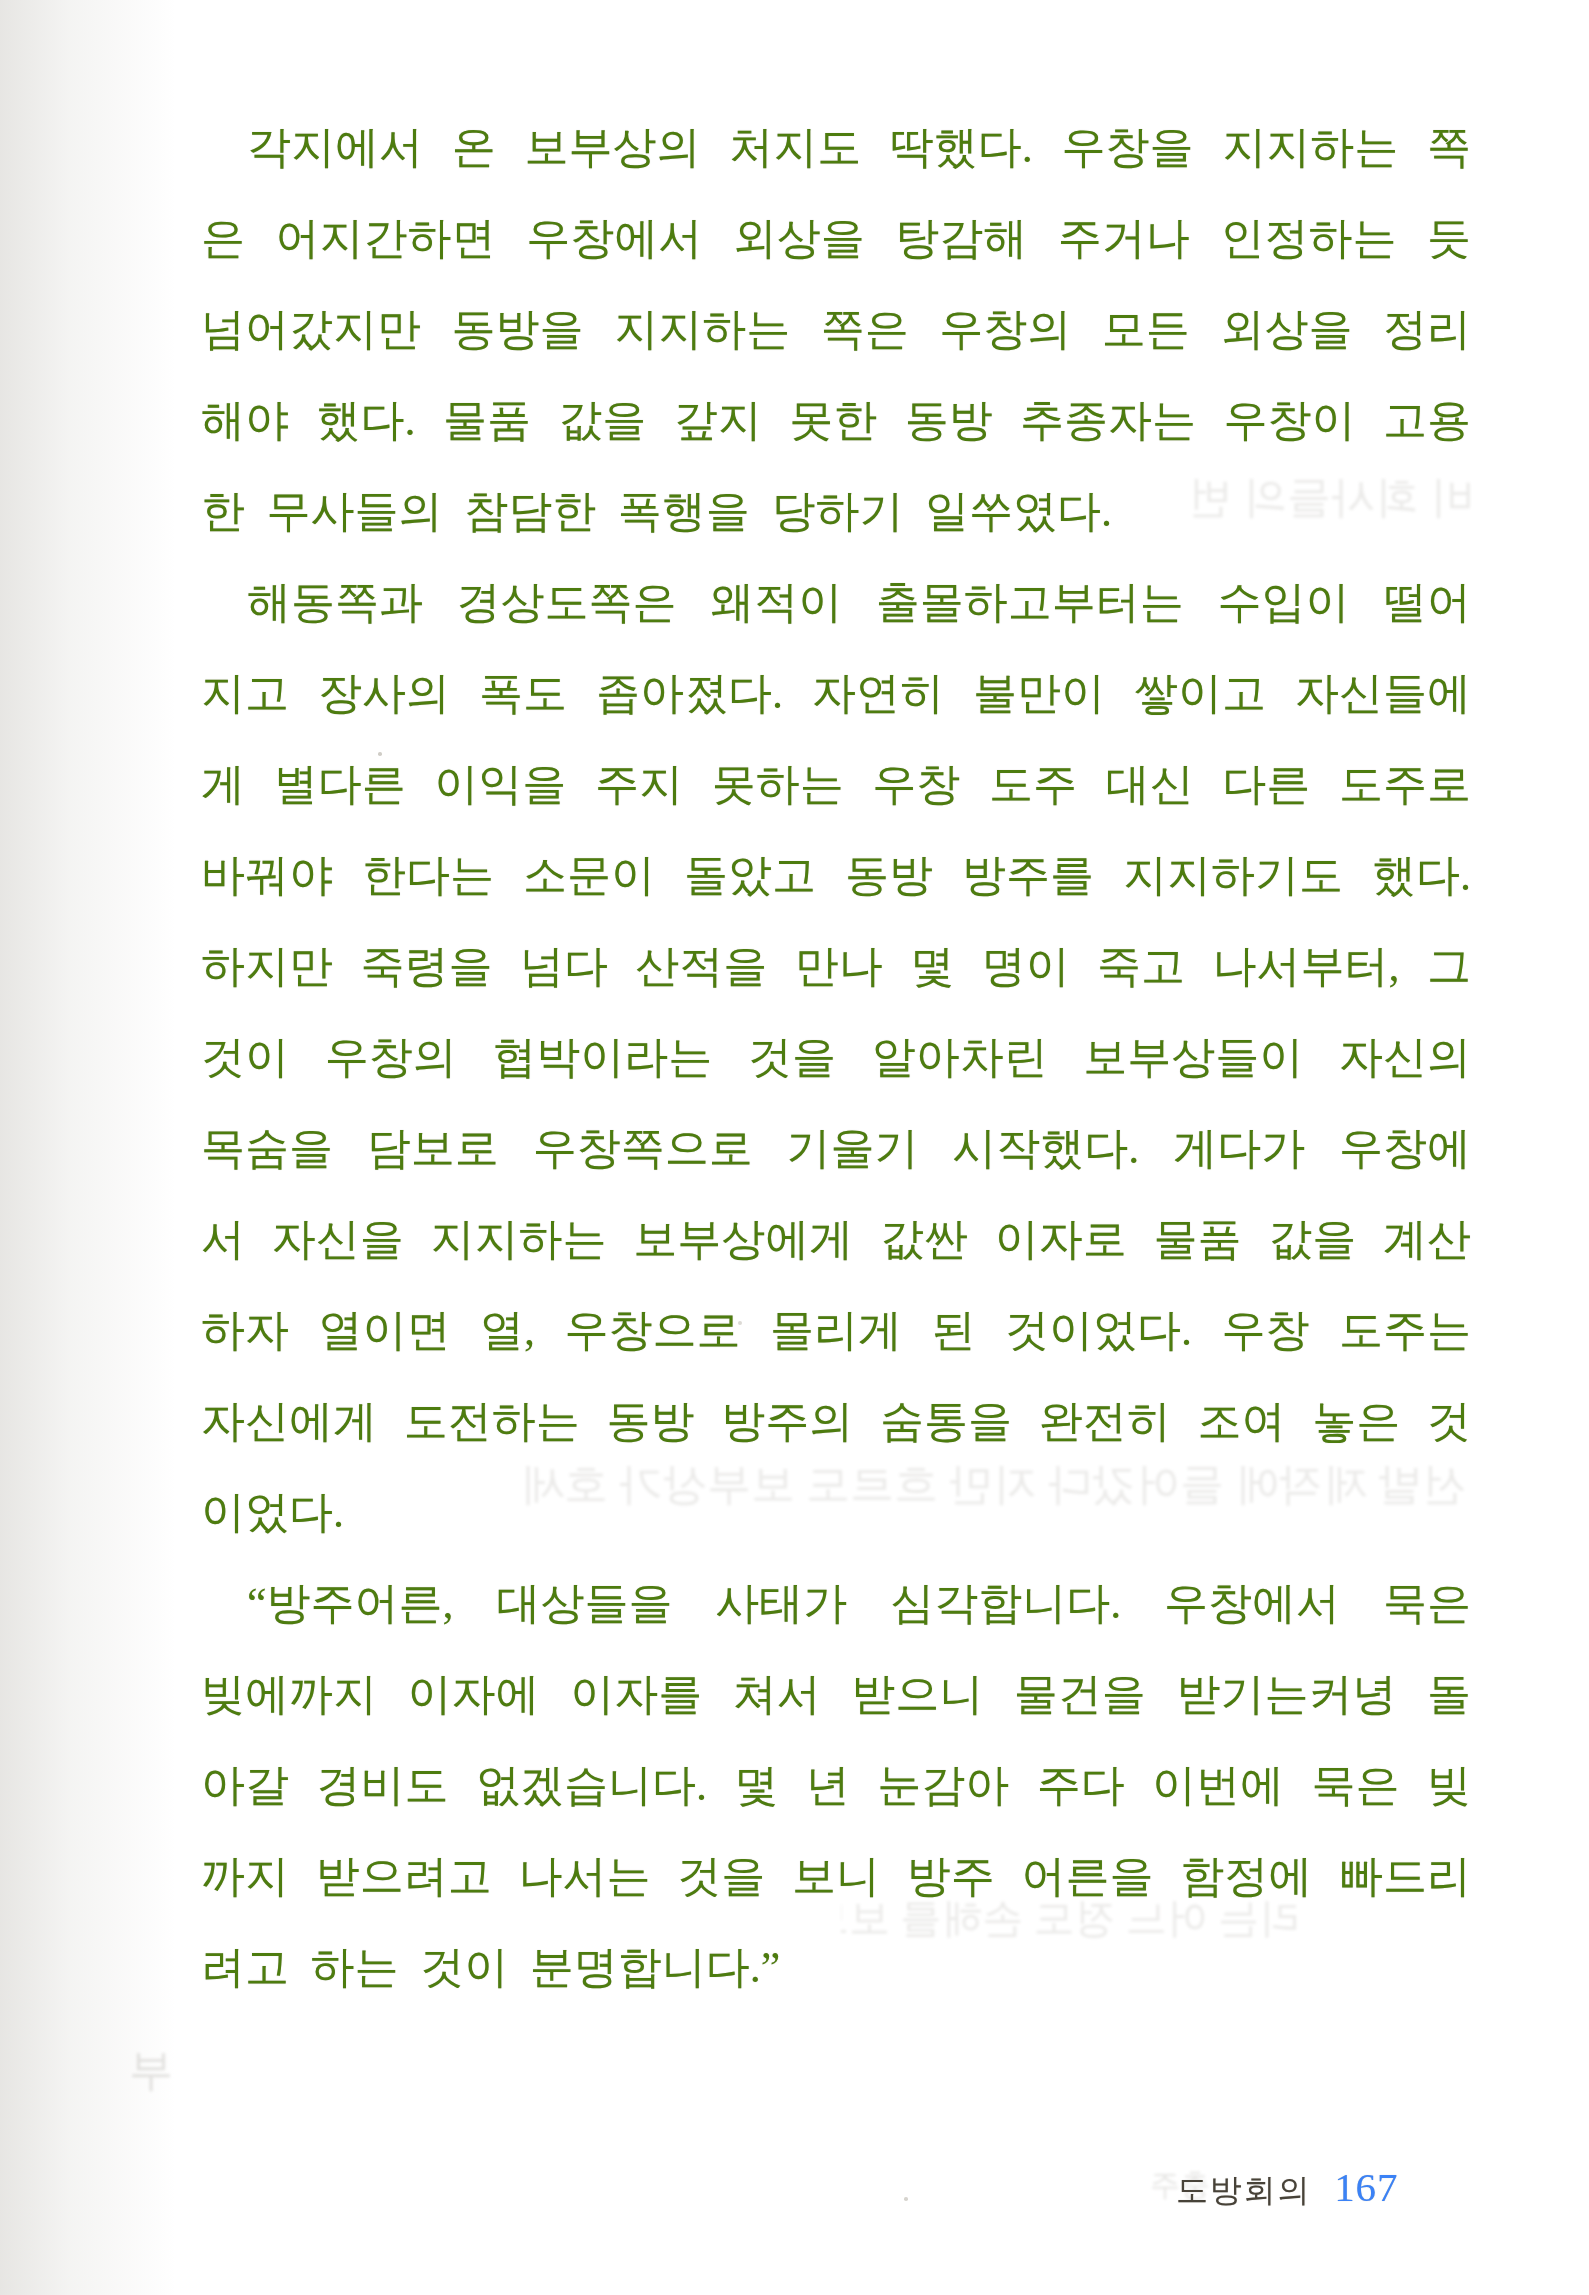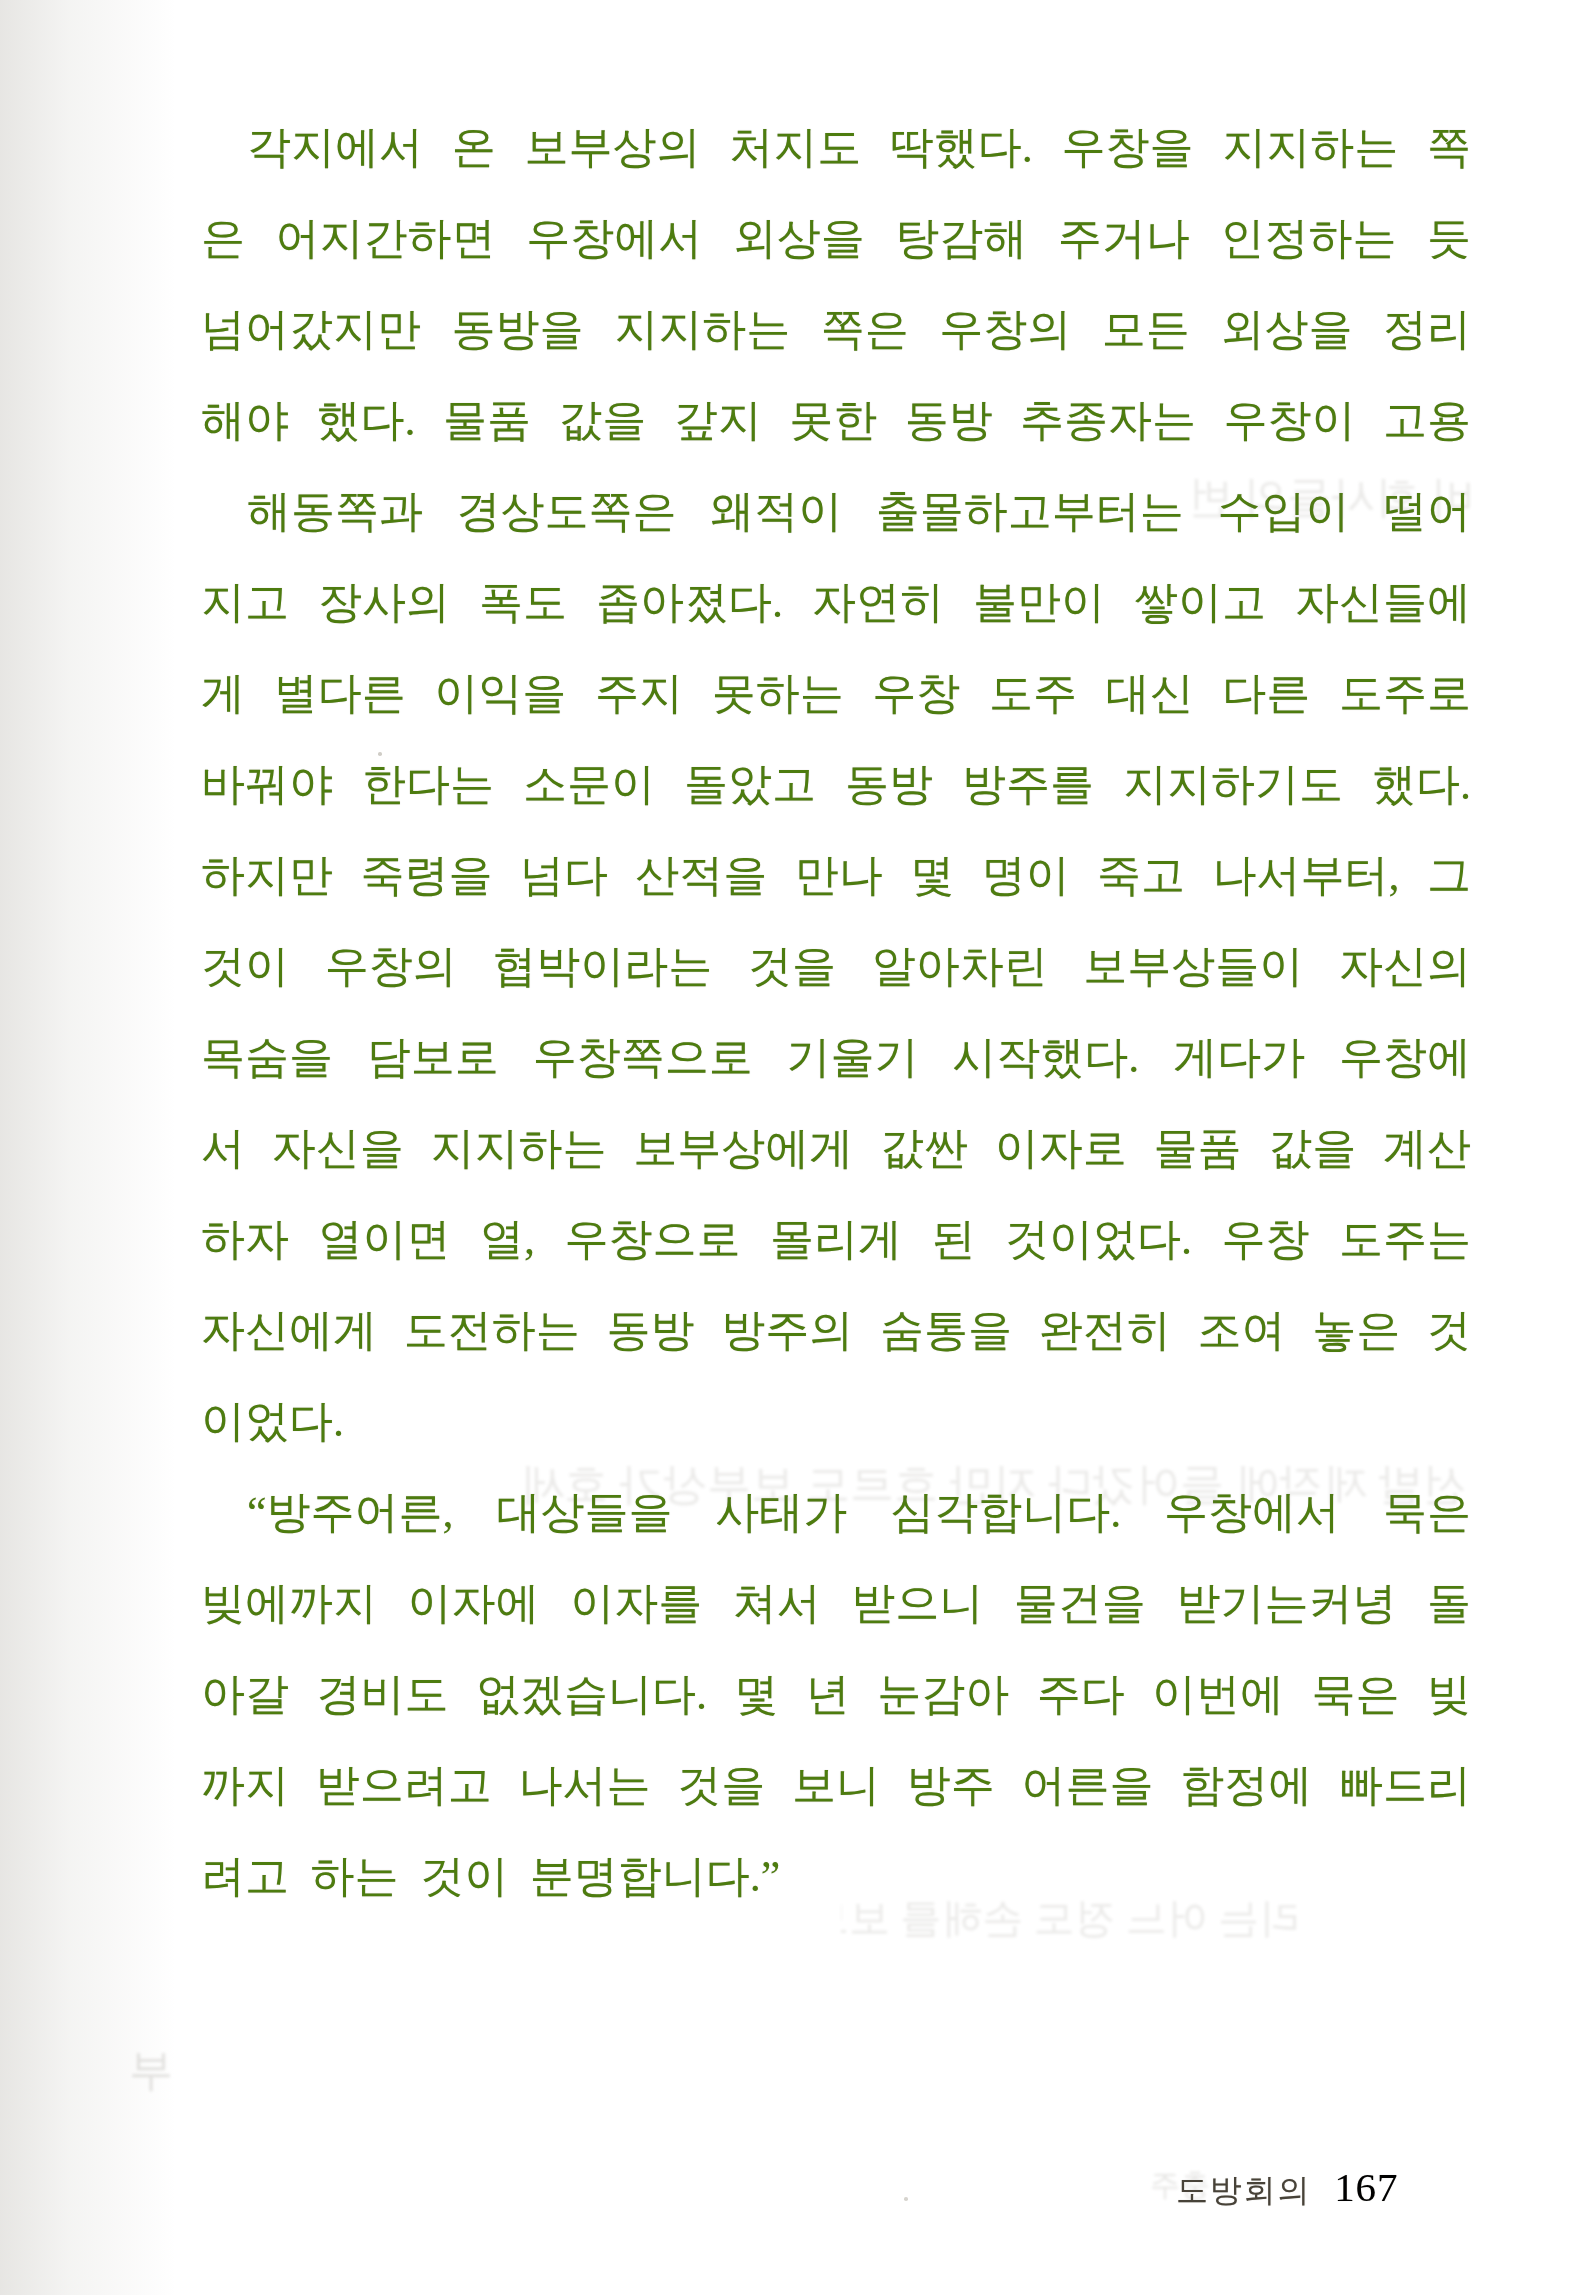--- a/index.html
+++ b/index.html
@@ -40,21 +40,21 @@
   }
   .line.indent{ text-indent:46px; }
   .footer{
     position:absolute;
     left:1176px;top:2163px;
     color:#474238;
     display:flex;align-items:baseline;gap:23px;
     text-shadow:0 0 0.9px rgba(70,58,44,.3);
   }
   .footer .chapter{ font-size:32px; letter-spacing:1.8px; }
-  .footer .pageno{ font-size:41px; letter-spacing:0.9px; color:#000000;text-align:center; }
+  .footer .pageno{ font-size:41px; letter-spacing:0.9px; color:#3b82f6;text-align:center; }
   
   .ghost{
     position:absolute;
     color:#6a6p5a;
     color:#6a655a;
     opacity:.13;
     filter:blur(1.4px);
     transform:scaleX(-1);
     white-space:nowrap;
     overflow:hidden;
@@ -79,20 +79,21 @@
 <body>
 
 <div class="page">
   <div class="edge-shade"></div>
 
   <div class="text-block" id="body-lines">
       <div class="line indent justify">각지에서 온 보부상의 처지도 딱했다. 우창을 지지하는 쪽</div>
       <div class="line justify">은 어지간하면 우창에서 외상을 탕감해 주거나 인정하는 듯</div>
       <div class="line justify">넘어갔지만 동방을 지지하는 쪽은 우창의 모든 외상을 정리</div>
       <div class="line justify">해야 했다. 물품 값을 갚지 못한 동방 추종자는 우창이 고용</div>
+      <div class="line">한 무사들의 참담한 폭행을 당하기 일쑤였다.</div>
       <div class="line indent justify">해동쪽과 경상도쪽은 왜적이 출몰하고부터는 수입이 떨어</div>
       <div class="line justify">지고 장사의 폭도 좁아졌다. 자연히 불만이 쌓이고 자신들에</div>
       <div class="line justify">게 별다른 이익을 주지 못하는 우창 도주 대신 다른 도주로</div>
       <div class="line justify">바꿔야 한다는 소문이 돌았고 동방 방주를 지지하기도 했다.</div>
       <div class="line justify">하지만 죽령을 넘다 산적을 만나 몇 명이 죽고 나서부터, 그</div>
       <div class="line justify">것이 우창의 협박이라는 것을 알아차린 보부상들이 자신의</div>
       <div class="line justify">목숨을 담보로 우창쪽으로 기울기 시작했다. 게다가 우창에</div>
       <div class="line justify">서 자신을 지지하는 보부상에게 값싼 이자로 물품 값을 계산</div>
       <div class="line justify">하자 열이면 열, 우창으로 몰리게 된 것이었다. 우창 도주는</div>
       <div class="line justify">자신에게 도전하는 동방 방주의 숨통을 완전히 조여 놓은 것</div>

